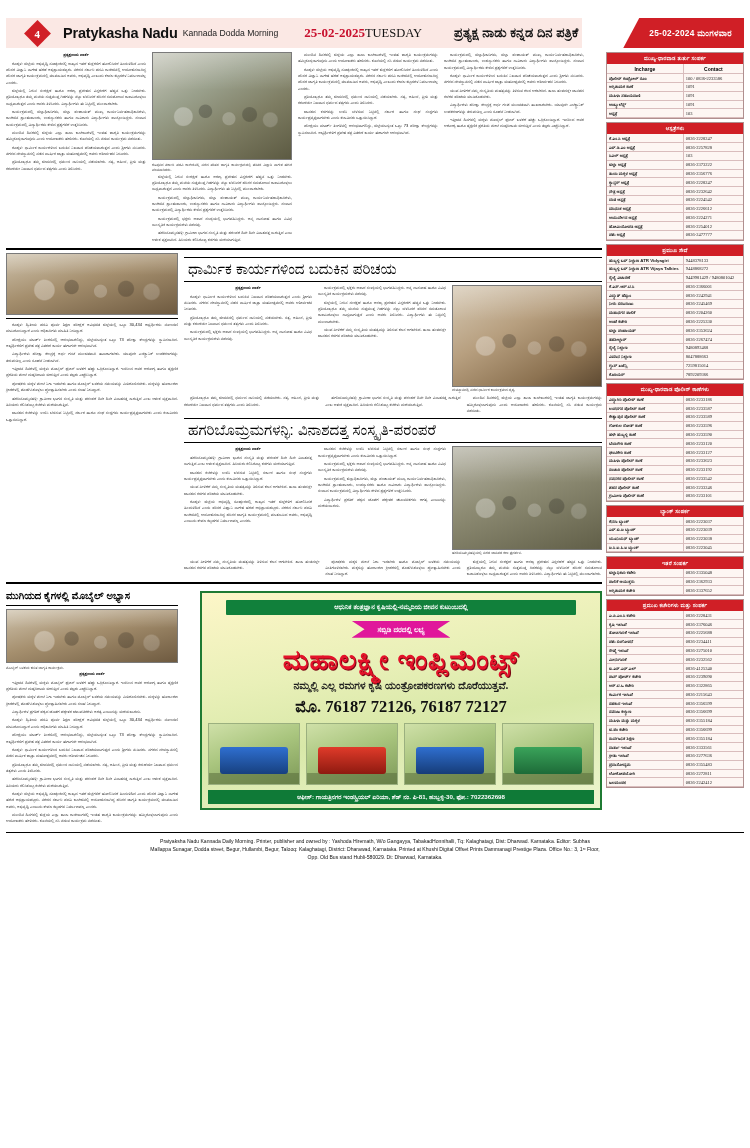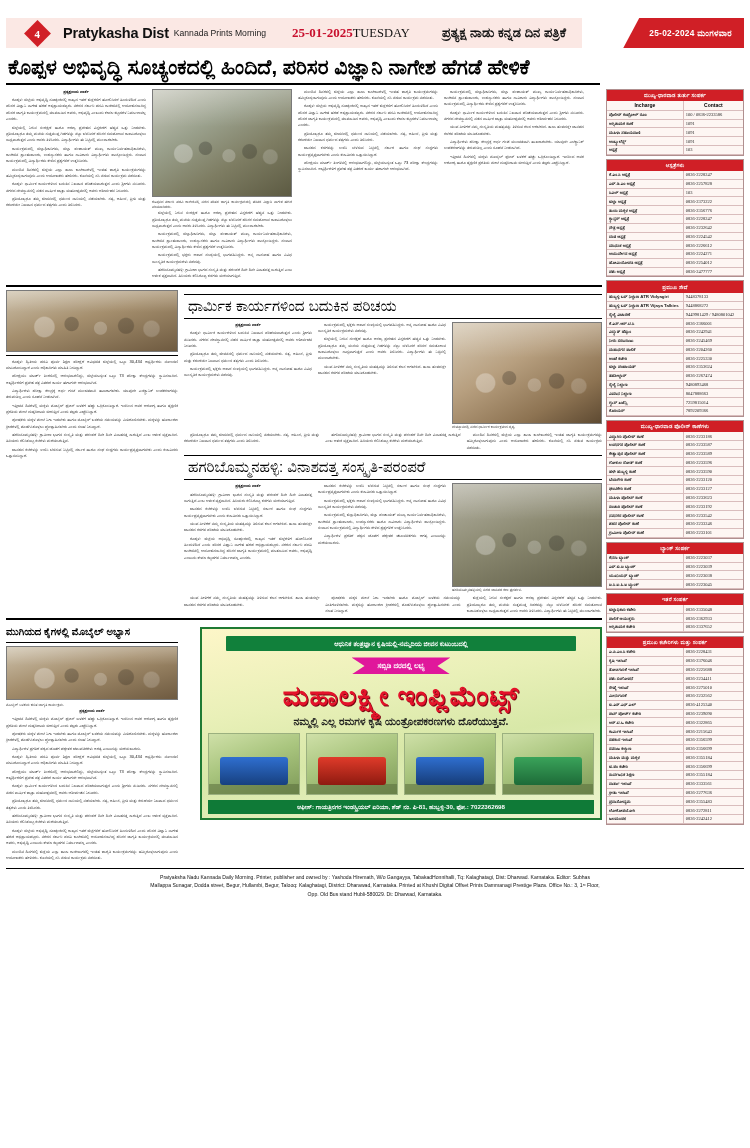--- a/index.html
+++ b/index.html
@@ -171,32 +171,28 @@
 </style>
 </head>
 <body>
 
 <div class="page">
 
   <div class="masthead">
     <div class="logo-diamond">
       <span>4</span>
     </div>
-    <div class="paper-name">Pratykasha Dist</div>
-    <div class="paper-sub">Kannada Prints Morning</div>
-    <div class="issue-date">25-01-2025</div>
+    <div class="paper-name">Pratykasha Nadu</div>
+    <div class="paper-sub">Kannada Dodda Morning</div>
+    <div class="issue-date">25-02-2025</div>
     <div class="issue-day">TUESDAY</div>
     <div class="kn-title">ಪ್ರತ್ಯಕ್ಷ ನಾಡು ಕನ್ನಡ ದಿನ ಪತ್ರಿಕೆ</div>
     <div class="date-flag">25-02-2024 ಮಂಗಳವಾರ</div>
   </div>
 
-  <div class="headline-row">
-    <div class="main-headline">ಕೊಪ್ಪಳ ಅಭಿವೃದ್ಧಿ ಸೂಚ್ಯಂಕದಲ್ಲಿ ಹಿಂದಿದೆ, ಪರಿಸರ ವಿಜ್ಞಾನಿ ನಾಗೇಶ ಹೆಗಡೆ ಹೇಳಿಕೆ</div>
-    <div style="width:144px;"></div>
-  </div>
 
   <div class="body-grid">
 
     <div class="left-zone">
 
       <div class="cols">
         <div class="col w1">
           <div class="byline">ಪ್ರತ್ಯಕ್ಷನಾಡು ವಾರ್ತೆ</div>
           <p>ಕೊಪ್ಪಳ: ಜಿಲ್ಲೆಯ ಅಭಿವೃದ್ಧಿ ಸೂಚ್ಯಂಕದಲ್ಲಿ ರಾಜ್ಯದ ಇತರೆ ಜಿಲ್ಲೆಗಳಿಗೆ ಹೋಲಿಸಿದರೆ ಹಿಂದುಳಿದಿದೆ ಎಂದು ಪರಿಸರ ವಿಜ್ಞಾನಿ ನಾಗೇಶ ಹೆಗಡೆ ಅಭಿಪ್ರಾಯಪಟ್ಟರು. ನಗರದ ಸರ್ಕಾರಿ ಪದವಿ ಕಾಲೇಜಿನಲ್ಲಿ ಆಯೋಜಿಸಲಾಗಿದ್ದ ಪರಿಸರ ಜಾಗೃತಿ ಕಾರ್ಯಕ್ರಮದಲ್ಲಿ ಮಾತನಾಡಿದ ಅವರು, ಅಭಿವೃದ್ಧಿ ಎಂಬುದು ಕೇವಲ ಕಟ್ಟಡಗಳ ನಿರ್ಮಾಣವಲ್ಲ ಎಂದರು.</p>
           <p>ಜಿಲ್ಲೆಯಲ್ಲಿ ನೀರಿನ ಸಂರಕ್ಷಣೆ ಹಾಗೂ ಅರಣ್ಯ ಪ್ರದೇಶದ ವಿಸ್ತರಣೆಗೆ ಹೆಚ್ಚಿನ ಒತ್ತು ನೀಡಬೇಕು. ಪ್ರತಿಯೊಬ್ಬರೂ ತಮ್ಮ ಮನೆಯ ಸುತ್ತಮುತ್ತ ಗಿಡಗಳನ್ನು ನೆಟ್ಟು ಬೆಳೆಸಿದರೆ ಪರಿಸರ ಸಮತೋಲನ ಕಾಪಾಡಿಕೊಳ್ಳಲು ಸಾಧ್ಯವಾಗುತ್ತದೆ ಎಂದು ಅವರು ತಿಳಿಸಿದರು. ವಿದ್ಯಾರ್ಥಿಗಳು ಈ ನಿಟ್ಟಿನಲ್ಲಿ ಮುಂದಾಗಬೇಕು.</p>
@@ -265,21 +261,21 @@
               <div class="photo temple" style="height:102px;"></div>
               <div class="caption">ದೇವಸ್ಥಾನದಲ್ಲಿ ನಡೆದ ಧಾರ್ಮಿಕ ಕಾರ್ಯಕ್ರಮದ ದೃಶ್ಯ.</div>
             </div>
           </div>
           <div class="col" style="width:100%; column-count:3; column-gap:6px; margin-top:2px;">
             <p>ಪ್ರತಿಯೊಬ್ಬರೂ ತಮ್ಮ ಜೀವನದಲ್ಲಿ ಧರ್ಮದ ದಾರಿಯಲ್ಲಿ ನಡೆಯಬೇಕು. ಸತ್ಯ, ಅಹಿಂಸೆ, ಪ್ರೀತಿ ಮತ್ತು ಕರುಣೆಯೇ ನಿಜವಾದ ಧರ್ಮದ ತತ್ವಗಳು ಎಂದು ತಿಳಿಸಿದರು.</p>
             <p>ಹಗರಿಬೊಮ್ಮನಹಳ್ಳಿ: ಗ್ರಾಮೀಣ ಭಾಗದ ಸಂಸ್ಕೃತಿ ಮತ್ತು ಪರಂಪರೆ ದಿನೇ ದಿನೇ ವಿನಾಶದತ್ತ ಸಾಗುತ್ತಿದೆ ಎಂಬ ಆತಂಕ ವ್ಯಕ್ತವಾಗಿದೆ. ಹಿರಿಯರು ಕಲಿಸಿಕೊಟ್ಟ ಕಲೆಗಳು ಮರೆಯಾಗುತ್ತಿವೆ.</p>
             <p>ಮುಂದಿನ ದಿನಗಳಲ್ಲಿ ಜಿಲ್ಲೆಯ ಎಲ್ಲಾ ಶಾಲಾ ಕಾಲೇಜುಗಳಲ್ಲಿ ಇಂತಹ ಜಾಗೃತಿ ಕಾರ್ಯಕ್ರಮಗಳನ್ನು ಹಮ್ಮಿಕೊಳ್ಳಲಾಗುವುದು ಎಂದು ಆಯೋಜಕರು ಹೇಳಿದರು. ಕೊನೆಯಲ್ಲಿ ಸಸಿ ನೆಡುವ ಕಾರ್ಯಕ್ರಮ ನಡೆಯಿತು.</p>
           </div>
 
-          <div class="sub-headline">ಹಗರಿಬೊಮ್ಮನಹಳ್ಳಿ: ವಿನಾಶದತ್ತ ಸಂಸ್ಕೃತಿ-ಪರಂಪರೆ</div>
+          <div class="sub-headline">ಹಗರಿಬೊಮ್ರಮಗಳನ್ಳಿ: ವಿನಾಶದತ್ತ ಸಂಸ್ಕೃತಿ-ಪರಂಪರೆ</div>
           <div style="display:flex; gap:6px;">
             <div class="col" style="width:128px;">
               <div class="byline">ಪ್ರತ್ಯಕ್ಷನಾಡು ವಾರ್ತೆ</div>
               <p>ಹಗರಿಬೊಮ್ಮನಹಳ್ಳಿ: ಗ್ರಾಮೀಣ ಭಾಗದ ಸಂಸ್ಕೃತಿ ಮತ್ತು ಪರಂಪರೆ ದಿನೇ ದಿನೇ ವಿನಾಶದತ್ತ ಸಾಗುತ್ತಿದೆ ಎಂಬ ಆತಂಕ ವ್ಯಕ್ತವಾಗಿದೆ. ಹಿರಿಯರು ಕಲಿಸಿಕೊಟ್ಟ ಕಲೆಗಳು ಮರೆಯಾಗುತ್ತಿವೆ.</p>
               <p>ಜಾನಪದ ಕಲೆಗಳನ್ನು ಉಳಿಸಿ ಬೆಳೆಸುವ ನಿಟ್ಟಿನಲ್ಲಿ ಸರ್ಕಾರ ಹಾಗೂ ಸಂಘ ಸಂಸ್ಥೆಗಳು ಕಾರ್ಯಪ್ರವೃತ್ತವಾಗಬೇಕು ಎಂದು ಕಲಾವಿದರು ಒತ್ತಾಯಿಸಿದ್ದಾರೆ.</p>
               <p>ಯುವ ಪೀಳಿಗೆಗೆ ನಮ್ಮ ಸಂಸ್ಕೃತಿಯ ಮಹತ್ವವನ್ನು ತಿಳಿಸುವ ಕೆಲಸ ಆಗಬೇಕಿದೆ. ಶಾಲಾ ಹಂತದಲ್ಲೇ ಜಾನಪದ ಕಲೆಗಳ ಪರಿಚಯ ಮಾಡಿಕೊಡಬೇಕು.</p>
               <p>ಕೊಪ್ಪಳ: ಜಿಲ್ಲೆಯ ಅಭಿವೃದ್ಧಿ ಸೂಚ್ಯಂಕದಲ್ಲಿ ರಾಜ್ಯದ ಇತರೆ ಜಿಲ್ಲೆಗಳಿಗೆ ಹೋಲಿಸಿದರೆ ಹಿಂದುಳಿದಿದೆ ಎಂದು ಪರಿಸರ ವಿಜ್ಞಾನಿ ನಾಗೇಶ ಹೆಗಡೆ ಅಭಿಪ್ರಾಯಪಟ್ಟರು. ನಗರದ ಸರ್ಕಾರಿ ಪದವಿ ಕಾಲೇಜಿನಲ್ಲಿ ಆಯೋಜಿಸಲಾಗಿದ್ದ ಪರಿಸರ ಜಾಗೃತಿ ಕಾರ್ಯಕ್ರಮದಲ್ಲಿ ಮಾತನಾಡಿದ ಅವರು, ಅಭಿವೃದ್ಧಿ ಎಂಬುದು ಕೇವಲ ಕಟ್ಟಡಗಳ ನಿರ್ಮಾಣವಲ್ಲ ಎಂದರು.</p>
             </div>
             <div class="col" style="width:128px;">
               <p>ಜಾನಪದ ಕಲೆಗಳನ್ನು ಉಳಿಸಿ ಬೆಳೆಸುವ ನಿಟ್ಟಿನಲ್ಲಿ ಸರ್ಕಾರ ಹಾಗೂ ಸಂಘ ಸಂಸ್ಥೆಗಳು ಕಾರ್ಯಪ್ರವೃತ್ತವಾಗಬೇಕು ಎಂದು ಕಲಾವಿದರು ಒತ್ತಾಯಿಸಿದ್ದಾರೆ.</p>
@@ -324,20 +320,21 @@
         </div>
 
         <div style="flex:1;padding-left:16px;">
           <div class="advert">
             <div class="ad-banner">ಆಧುನಿಕ ತಂತ್ರಜ್ಞಾನ ಕೃಷಿಯಲ್ಲಿ-ನಮ್ಮದಿಯ ಜೀವನ ಕುಟುಂಬದಲ್ಲಿ</div>
             <div class="ad-ribbon-wrap">
               <div class="ad-ribbon">ಸಬ್ಸಿಡಿ ದರದಲ್ಲಿ ಲಭ್ಯ</div>
             </div>
             <div class="ad-title">ಮಹಾಲಕ್ಷ್ಮೀ ಇಂಪ್ಲಿಮೆಂಟ್ಸ್</div>
             <div class="ad-sub">ನಮ್ಮಲ್ಲಿ ಎಲ್ಲ ರಮಗಳ ಕೃಷಿ ಯಂತ್ರೋಪಕರಣಗಳು ದೊರೆಯುತ್ತವೆ.</div>
+            <div class="ad-phone">ಮೊ. 76187 72126, 76187 72127</div>
             <div class="ad-products">
               <div class="ad-prod p1">
                   <div class="ground"></div>
                   <div class="machine"></div>
                 </div>
               <div class="ad-prod p2">
                   <div class="ground"></div>
                   <div class="machine"></div>
                 </div>
               <div class="ad-prod p3">

